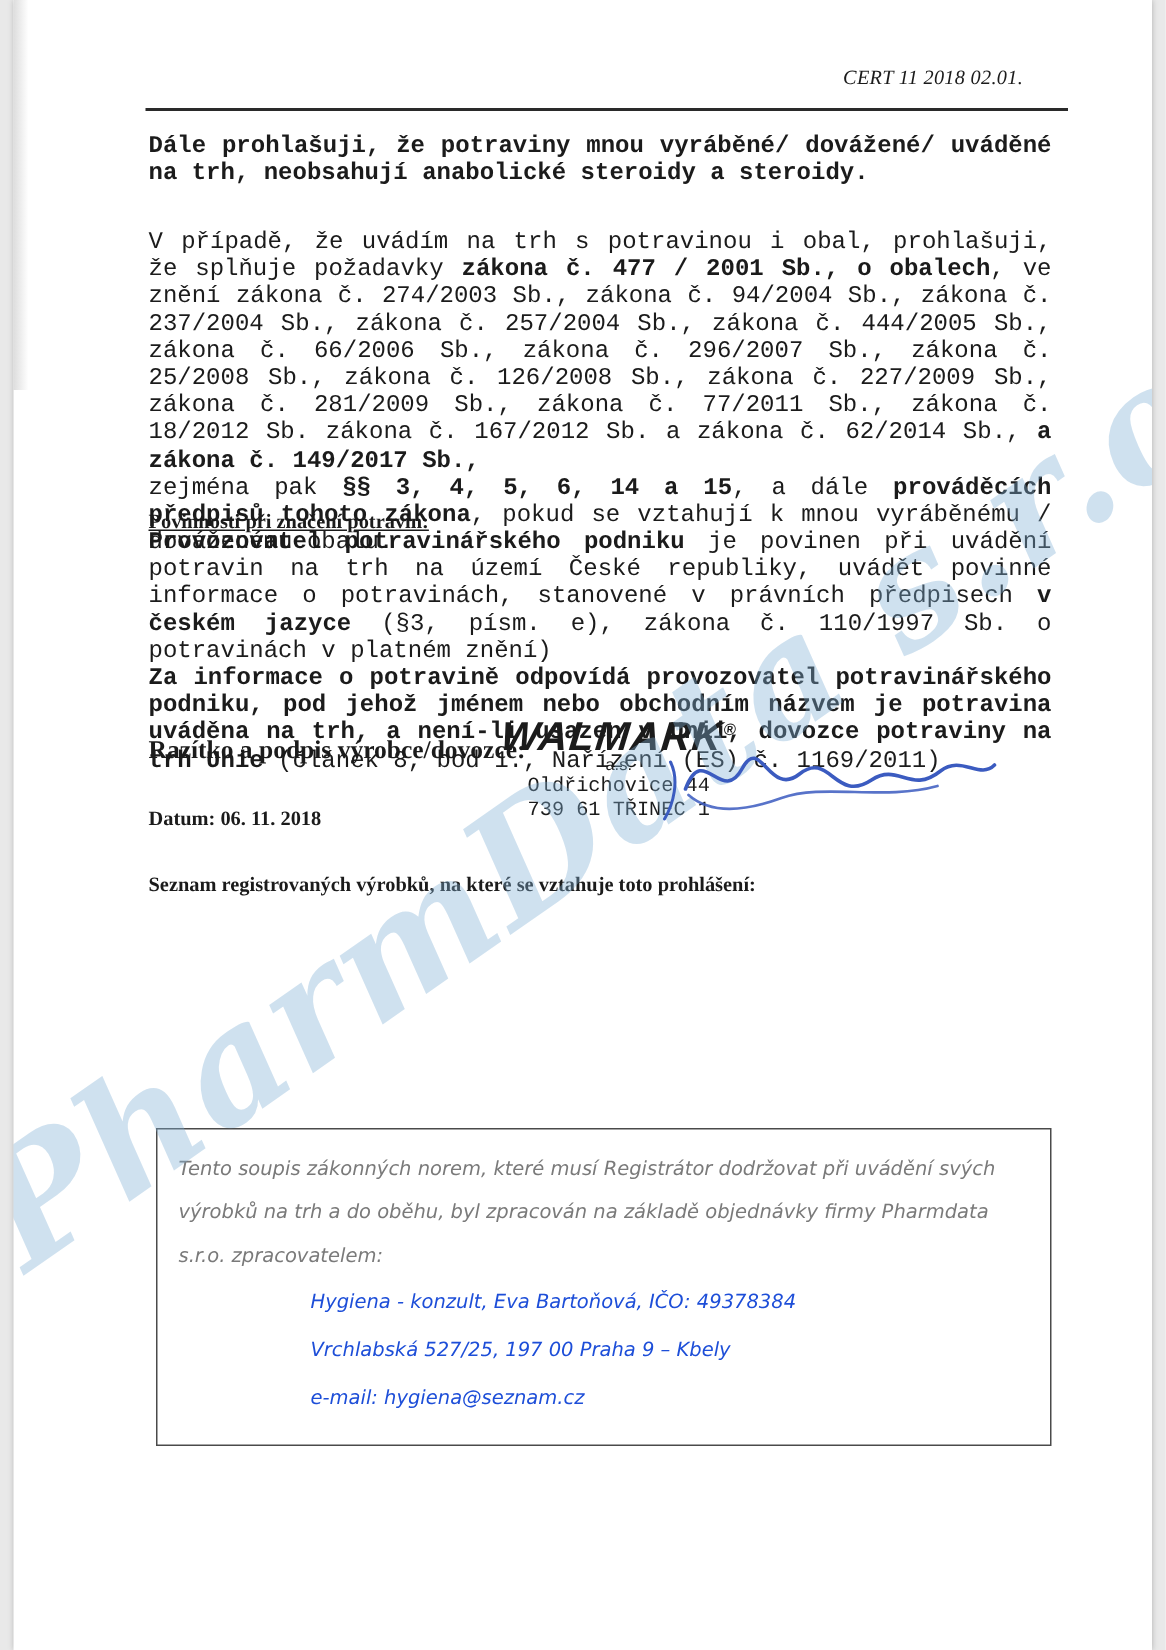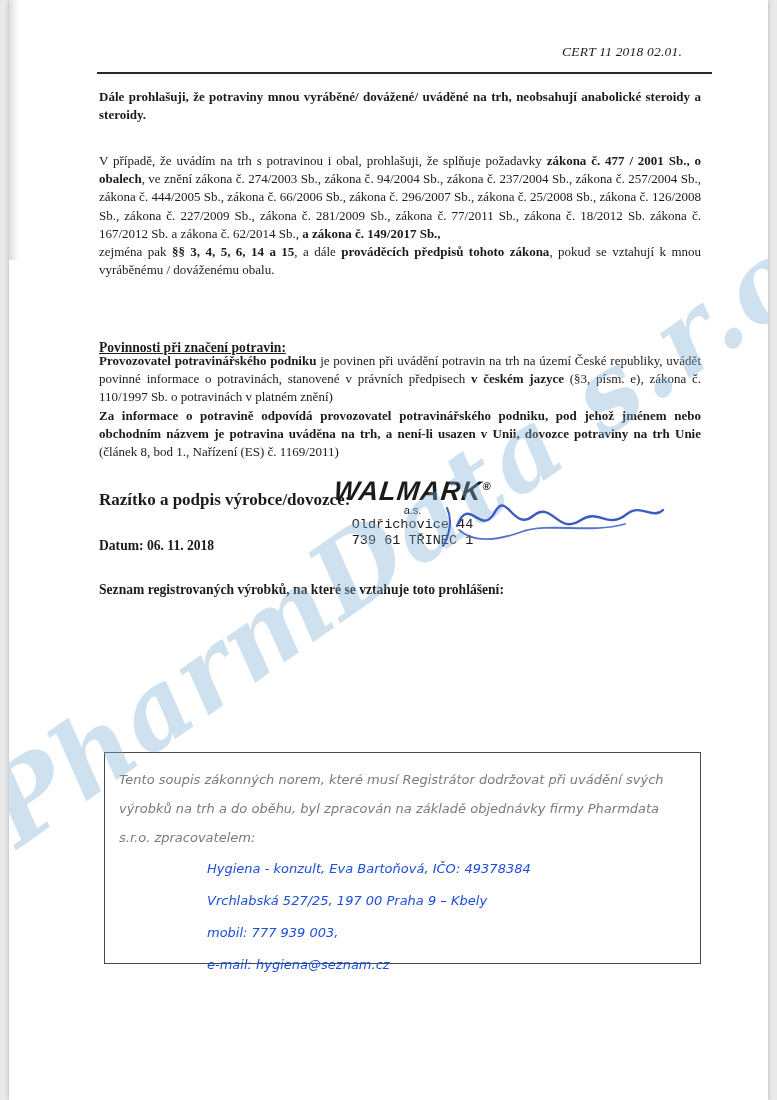--- a/index.html
+++ b/index.html
@@ -17,21 +17,21 @@
   .header-ref{
     top:44px;right:86px;
     font-style:italic;
     font-size:13.5px;
     letter-spacing:.2px;
   }
   .page-rule{
     top:72px;left:88px;width:615px;
     border-top:2.2px solid #2a2a2a;
   }
-  .body-text{font-size:13px;line-height:18.2px;text-align:justify;}
+  .body-text{font-size:16px;line-height:18.2px;text-align:justify;font-family:Liberation Mono, monospace;}
   .b{font-weight:bold;}
   .steroids{top:88px;left:90px;width:602px;font-weight:bold;}
   .packaging{top:152px;left:90px;width:602px;}
   .packaging p{margin:0;}
   .labeling-heading{
     top:340px;left:90px;
     font-size:13.6px;font-weight:bold;
     text-decoration:underline;
   }
   .labeling{top:352px;left:90px;width:602px;}
@@ -137,19 +137,18 @@
   <div class="abs products-heading">Seznam registrovaných výrobků, na které se vztahuje toto prohlášení:</div>
 
 
   <div class="abs watermark">PharmData s.r.o.</div>
 
   <div class="abs registrar-box">
     <p class="registrar-intro">Tento soupis zákonných norem, které musí Registrátor dodržovat při uvádění svých výrobků na trh a do oběhu, byl zpracován na základě objednávky firmy Pharmdata s.r.o. zpracovatelem:</p>
     <div class="registrar-lines">
       <div>Hygiena - konzult, Eva Bartoňová, IČO:  49378384</div>
       <div>Vrchlabská 527/25, 197 00   Praha 9 – Kbely</div>
-      <div>mobil: 777 939 003,</div>
       <div>e-mail: hygiena@seznam.cz</div>
     </div>
   </div>
 
 
 </div>
 
 </body></html>

